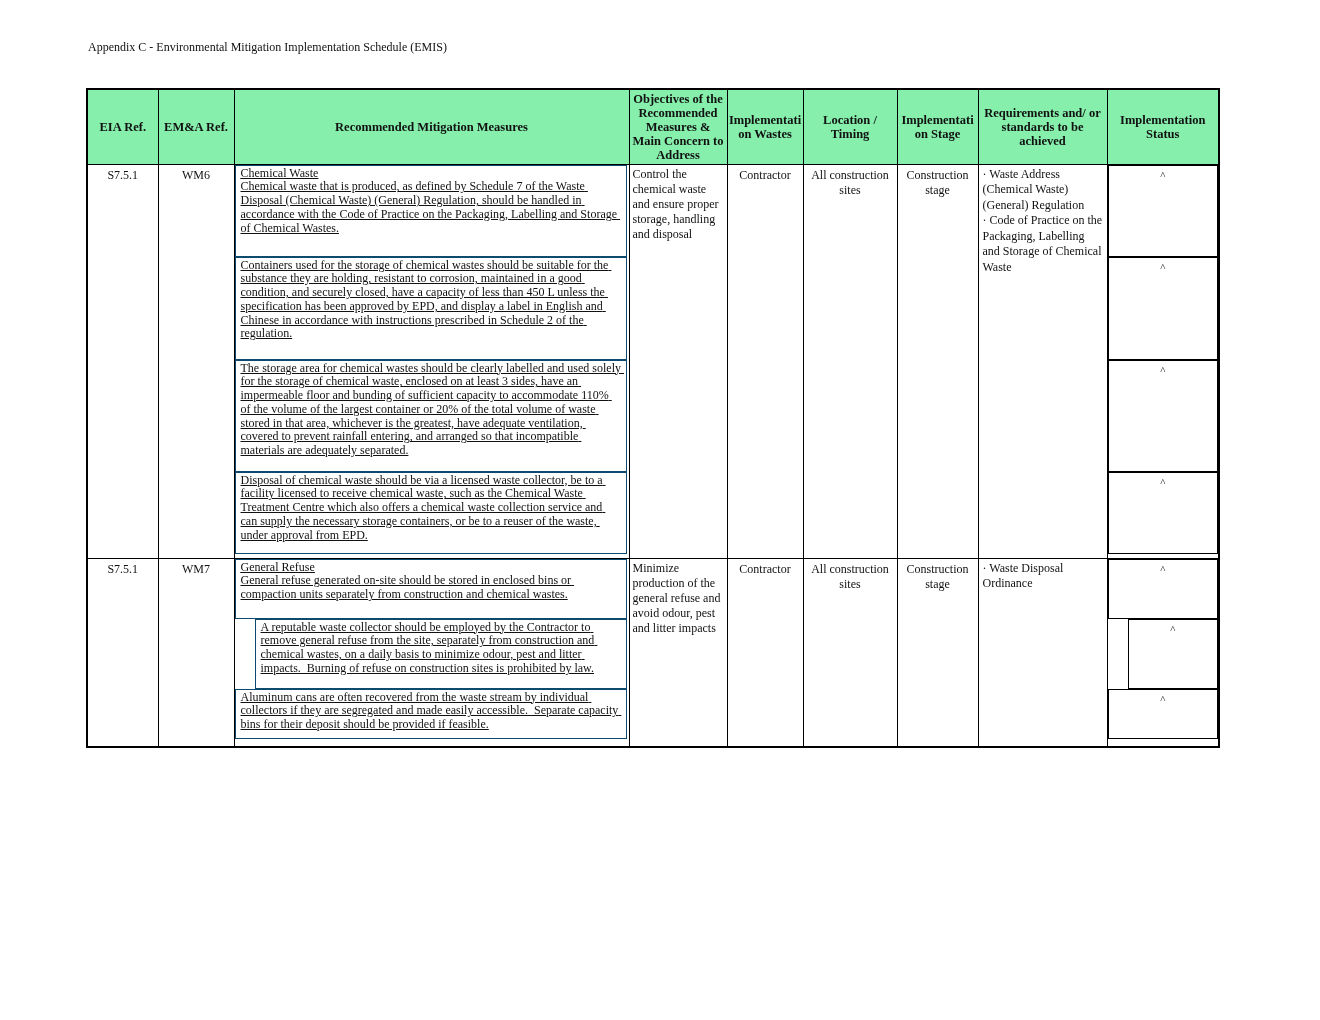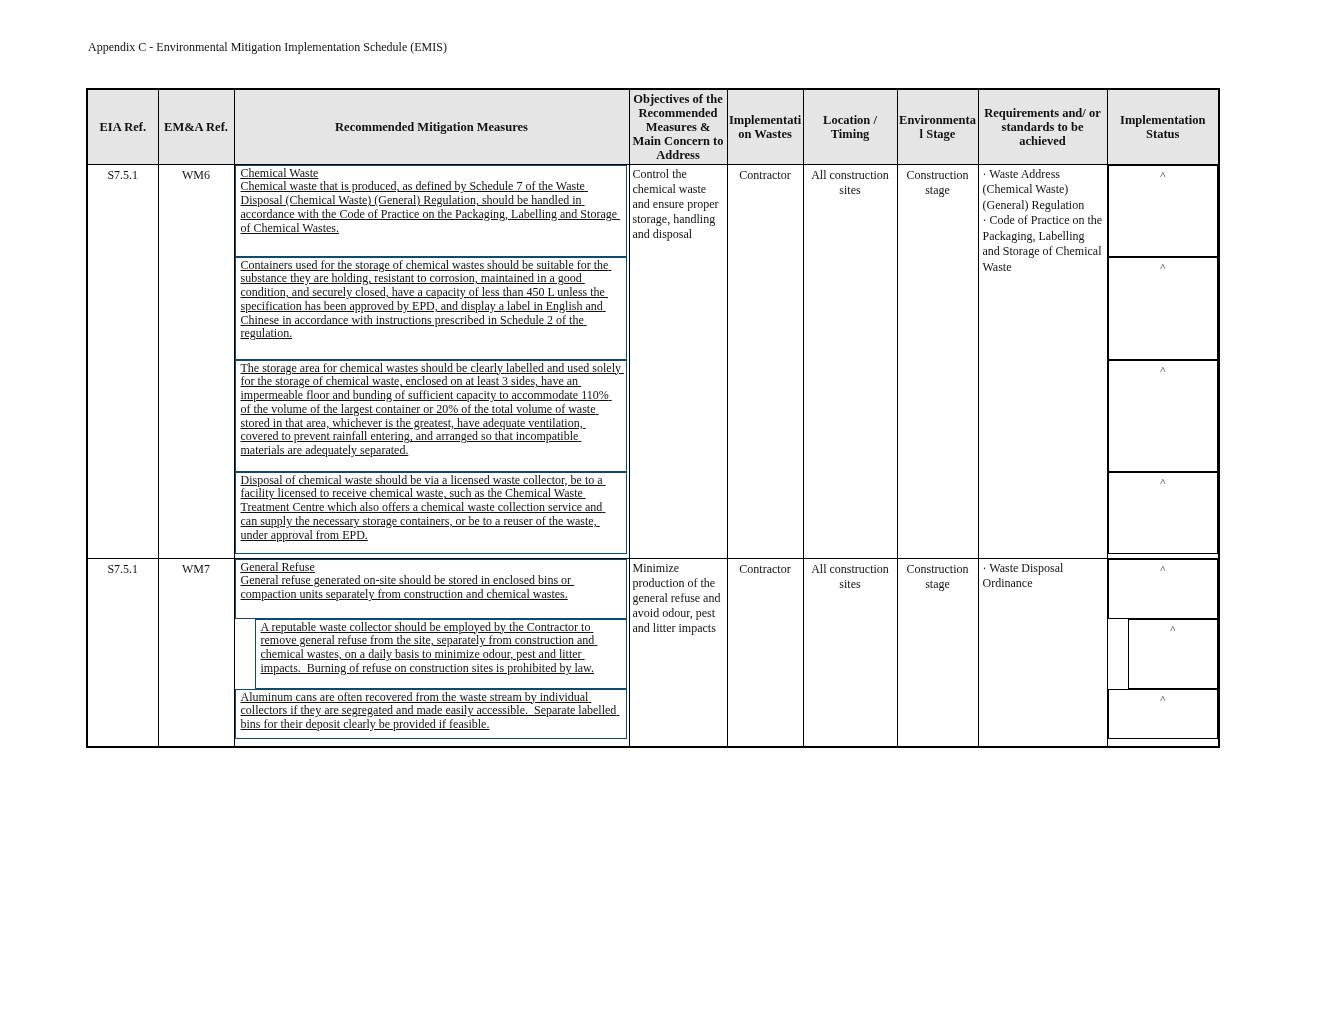--- a/index.html
+++ b/index.html
@@ -29,21 +29,21 @@
     border: 2px solid #000;
     font-size: 12px;
   }
   table.emis th, table.emis td {
     border: 1px solid #000;
     vertical-align: top;
     overflow: hidden;
   }
   table.emis thead tr { height: 75px; }
   table.emis th {
-    background: #e5e5e5;
+    background: #86efac;
     font-weight: bold;
     font-size: 12.5px;
     line-height: 14px;
     text-align: center;
     vertical-align: middle;
     overflow-wrap: break-word;
     padding: 1px 1px;
   }
   tr.row-wm6 { height: 394px; }
   tr.row-wm7 { height: 189px; }
@@ -105,21 +105,21 @@
         <col style="width:112px">
     </colgroup>
     <thead>
       <tr>
         <th>EIA Ref.</th>
         <th>EM&amp;A Ref.</th>
         <th>Recommended Mitigation Measures</th>
         <th>Objectives of the Recommended Measures &amp; Main Concern to Address</th>
         <th>Implementation Wastes</th>
         <th>Location / Timing</th>
-        <th>Environmental Stage</th>
+        <th>Implementation Stage</th>
         <th>Requirements and/ or standards to be achieved</th>
         <th>Implementation Status</th>
       </tr>
     </thead>
     <tbody>
       <tr class="row-wm6">
         <td class="c-center">S7.5.1</td>
         <td class="c-center">WM6</td>
         <td class="c-measures">
           <div class="mbox h92"><span class="mtitle">Chemical Waste</span><br><span>Chemical waste that is produced, as defined by Schedule 7 of the Waste Disposal (Chemical Waste) (General) Regulation, should be handled in accordance with the Code of Practice on the Packaging, Labelling and Storage of Chemical Wastes.</span></div>
@@ -141,21 +141,21 @@
           <div class="sbox h112">^</div>
           <div class="sbox h82">^</div>
         </td>
       </tr>
       <tr class="row-wm7">
         <td class="c-center">S7.5.1</td>
         <td class="c-center">WM7</td>
         <td class="c-measures">
           <div class="mbox h60"><span class="mtitle">General Refuse</span><br><span>General refuse generated on-site should be stored in enclosed bins or compaction units separately from construction and chemical wastes.</span></div>
           <div class="mbox h70">A reputable waste collector should be employed by the Contractor to remove general refuse from the site, separately from construction and chemical wastes, on a daily basis to minimize odour, pest and litter impacts.  Burning of refuse on construction sites is prohibited by law.</div>
-          <div class="mbox h50">Aluminum cans are often recovered from the waste stream by individual collectors if they are segregated and made easily accessible.  Separate labelled bins for their deposit clearly be provided if feasible.</div>
+          <div class="mbox h50">Aluminum cans are often recovered from the waste stream by individual collectors if they are segregated and made easily accessible.  Separate capacity bins for their deposit should be provided if feasible.</div>
         </td>
         <td class="c-obj">Minimize production of the general refuse and avoid odour, pest and litter impacts</td>
         <td class="c-center">Contractor</td>
         <td class="c-center">All construction sites</td>
         <td class="c-center">Construction stage</td>
         <td class="c-req">
           <div>· Waste Disposal Ordinance</div>
         </td>
         <td class="c-status">
           <div class="sbox h60">^</div>

